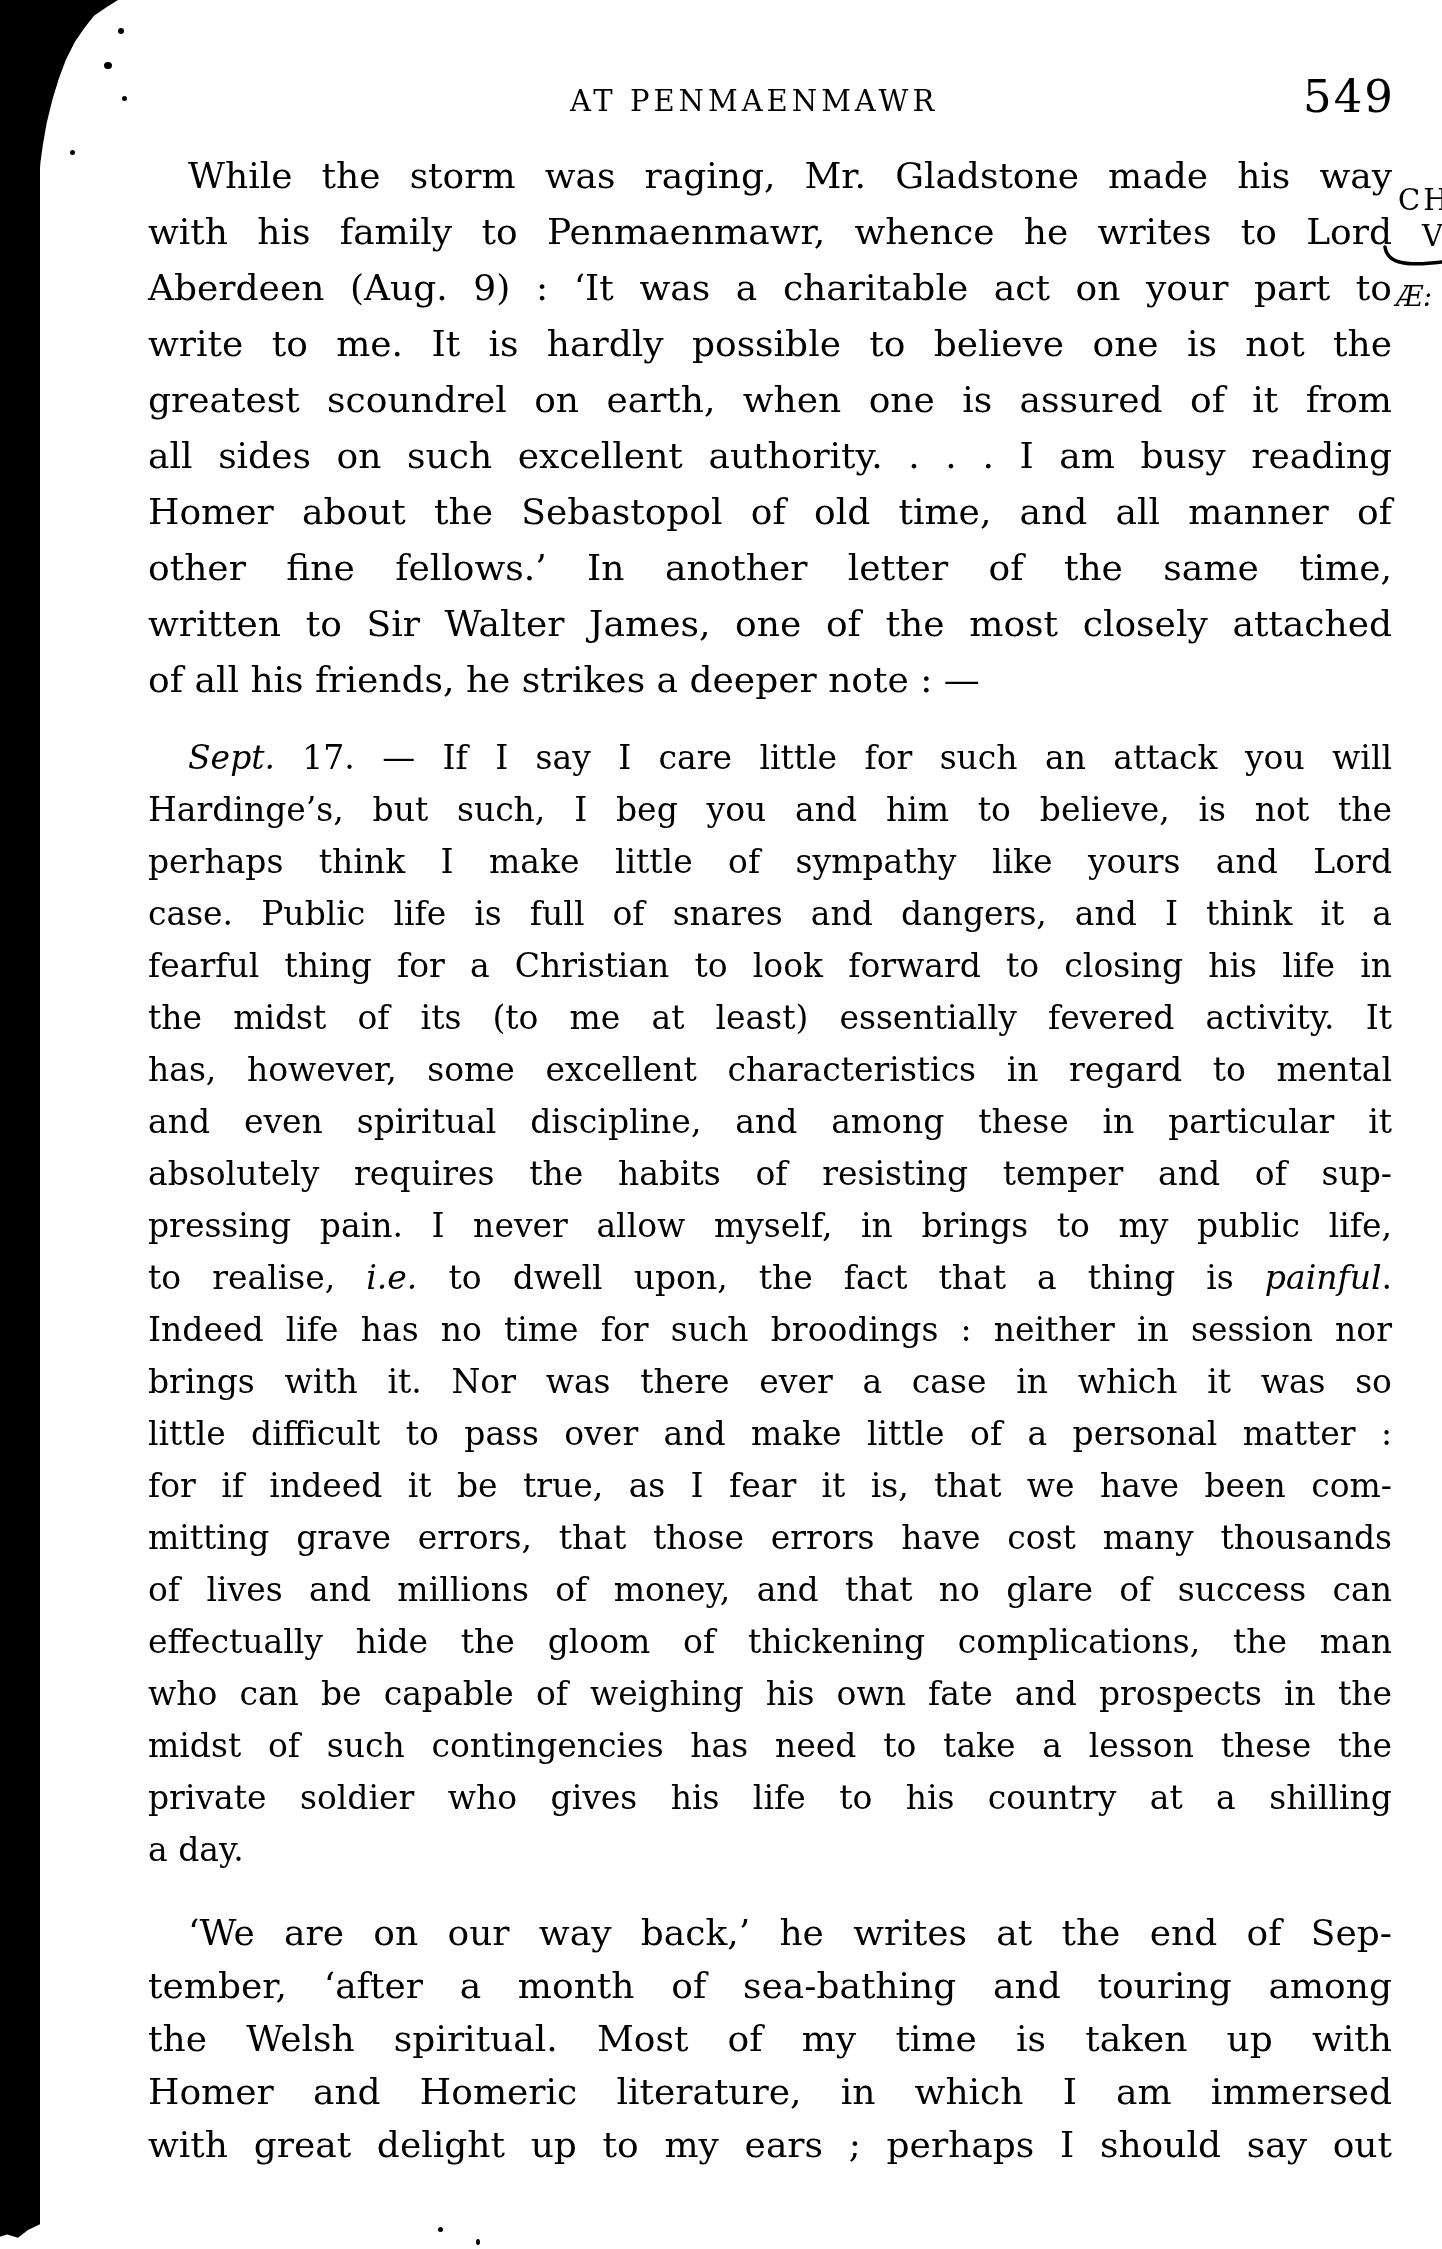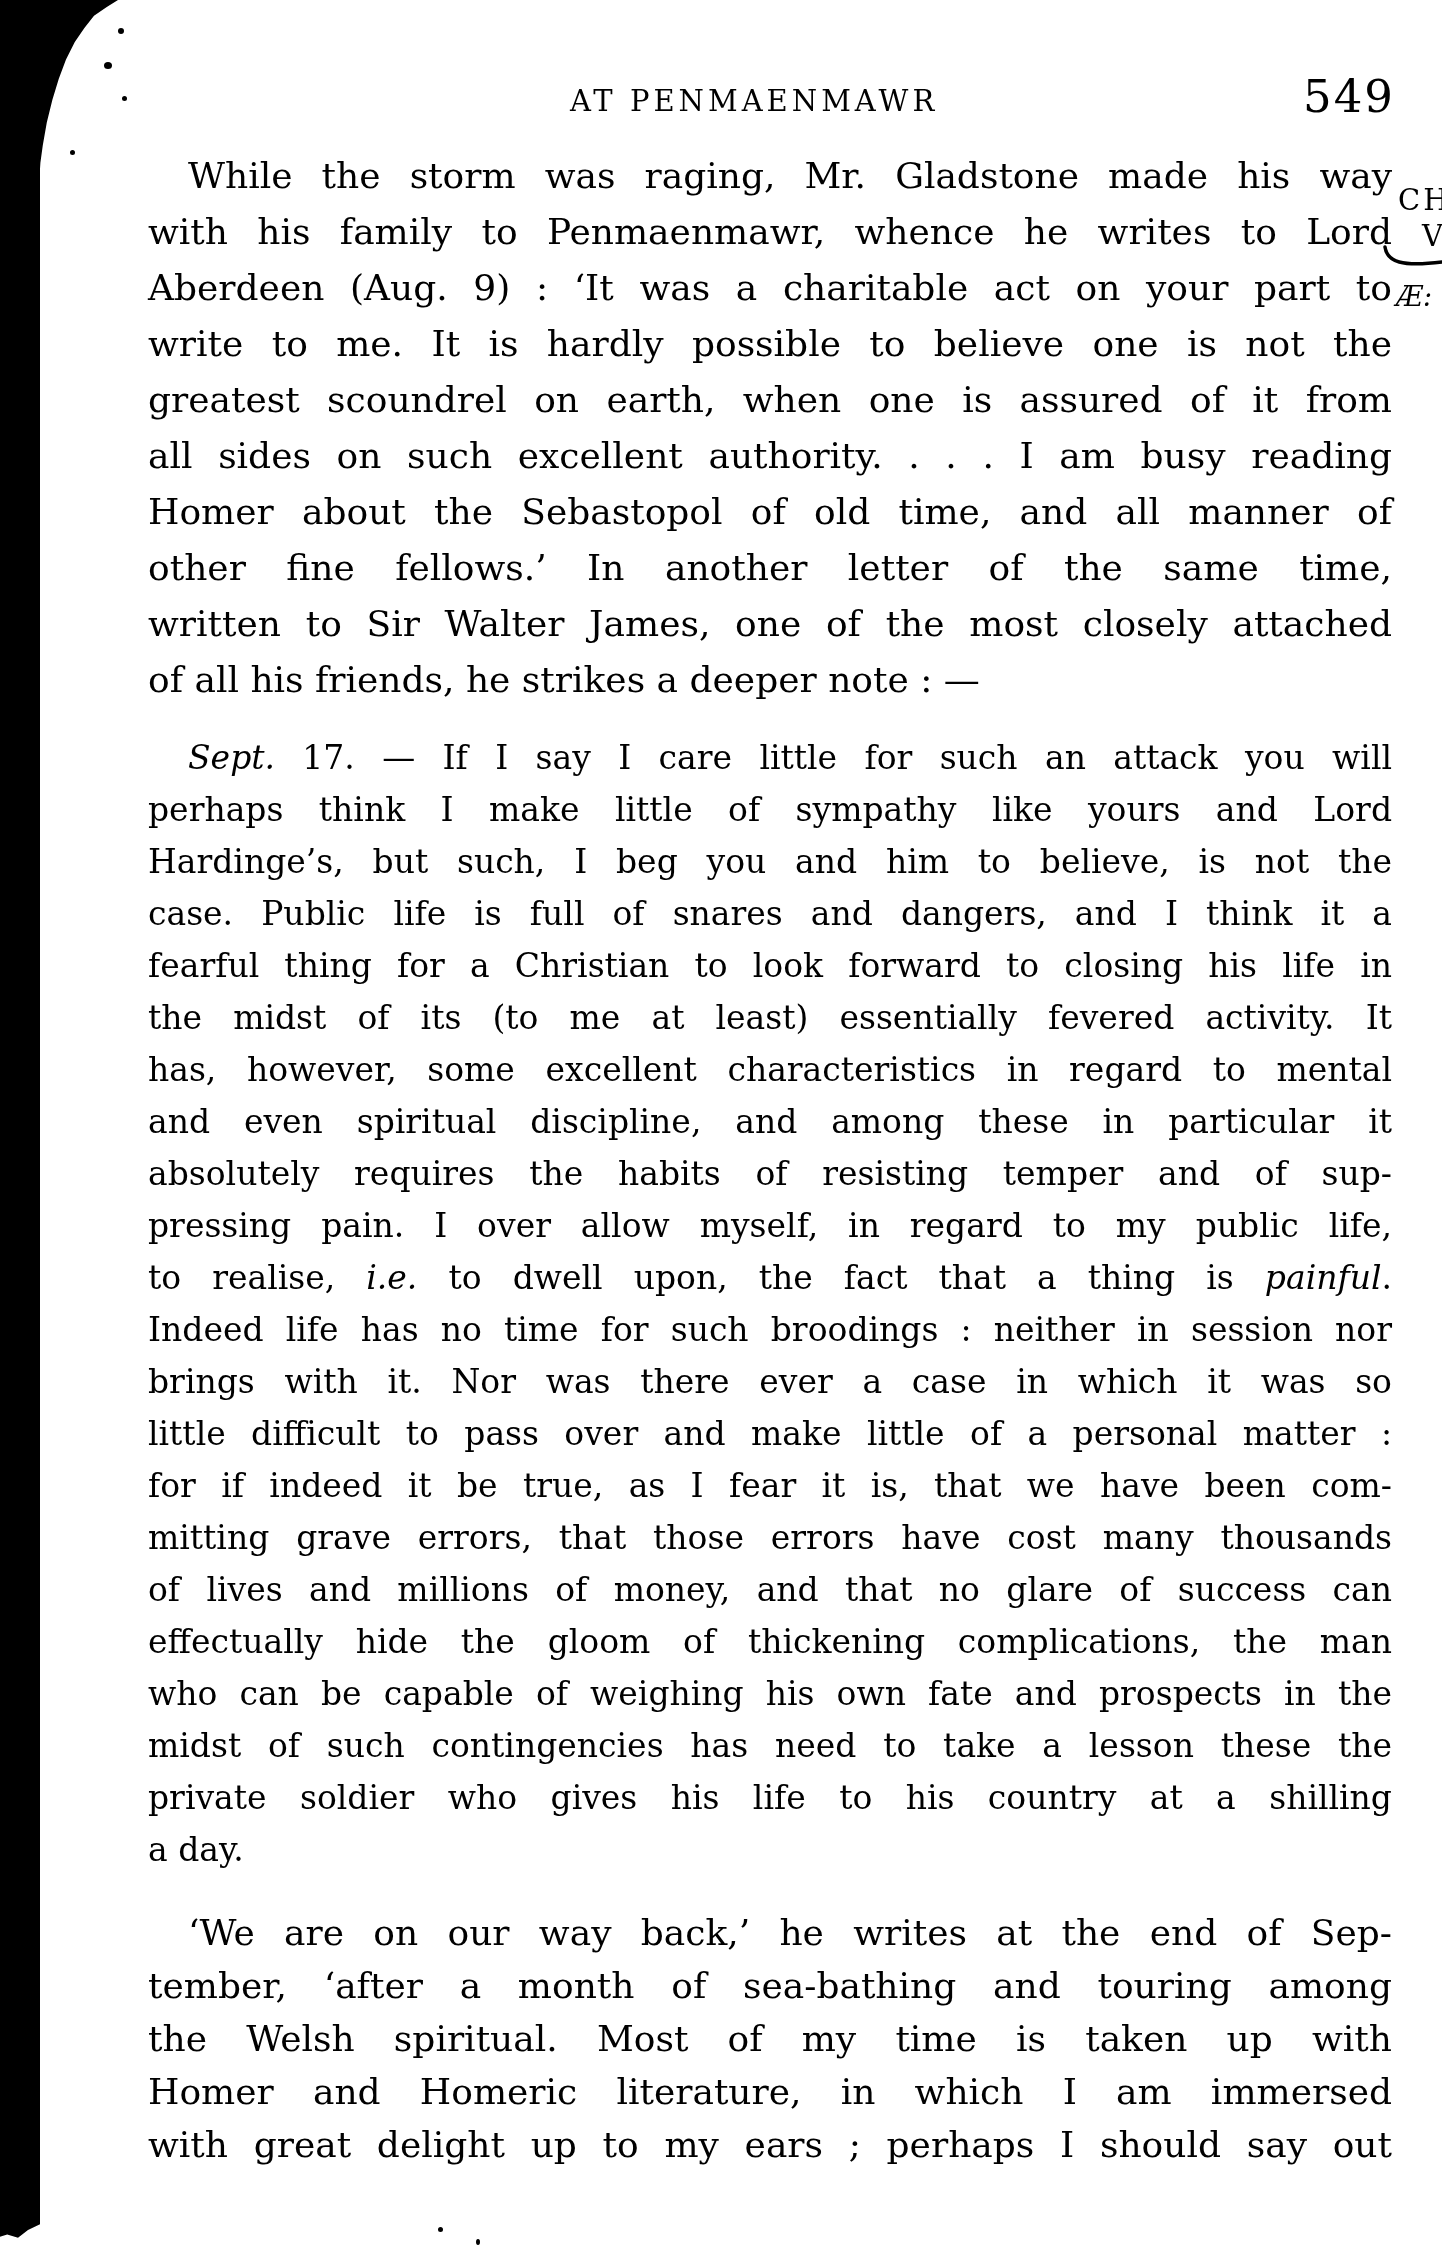--- a/index.html
+++ b/index.html
@@ -88,29 +88,29 @@
         <div class="line">write to me.  It is hardly possible to believe one is not the</div>
         <div class="line">greatest scoundrel on earth, when one is assured of it from</div>
         <div class="line">all sides on such excellent authority. . . .  I am busy reading</div>
         <div class="line">Homer about the Sebastopol of old time, and all manner of</div>
         <div class="line">other fine fellows.’  In another letter of the same time,</div>
         <div class="line">written to Sir Walter James, one of the most closely attached</div>
         <div class="line flush-left">of all his friends, he strikes a deeper note : —</div>
       </section>
     <section class="para p2">
         <div class="line indent"><i>Sept.</i> 17. — If I say I care little for such an attack you will</div>
+        <div class="line">Hardinge’s, but such, I beg you and him to believe, is not the</div>
         <div class="line">perhaps think I make little of sympathy like yours and Lord</div>
-        <div class="line">Hardinge’s, but such, I beg you and him to believe, is not the</div>
         <div class="line">case.  Public life is full of snares and dangers, and I think it a</div>
         <div class="line">fearful thing for a Christian to look forward to closing his life in</div>
         <div class="line">the midst of its (to me at least) essentially fevered activity.  It</div>
         <div class="line">has, however, some excellent characteristics in regard to mental</div>
         <div class="line">and even spiritual discipline, and among these in particular it</div>
         <div class="line">absolutely requires the habits of resisting temper and of sup-</div>
-        <div class="line">pressing pain.  I over allow myself, in regard to my public life,</div>
+        <div class="line">pressing pain.  I never allow myself, in brings to my public life,</div>
         <div class="line">to realise, <i>i.e.</i> to dwell upon, the fact that a thing is <i>painful</i>.</div>
         <div class="line">Indeed life has no time for such broodings : neither in session nor</div>
         <div class="line">brings with it.  Nor was there ever a case in which it was so</div>
         <div class="line">little difficult to pass over and make little of a personal matter :</div>
         <div class="line">for if indeed it be true, as I fear it is, that we have been com-</div>
         <div class="line">mitting grave errors, that those errors have cost many thousands</div>
         <div class="line">of lives and millions of money, and that no glare of success can</div>
         <div class="line">effectually hide the gloom of thickening complications, the man</div>
         <div class="line">who can be capable of weighing his own fate and prospects in the</div>
         <div class="line">midst of such contingencies has need to take a lesson these the</div>

